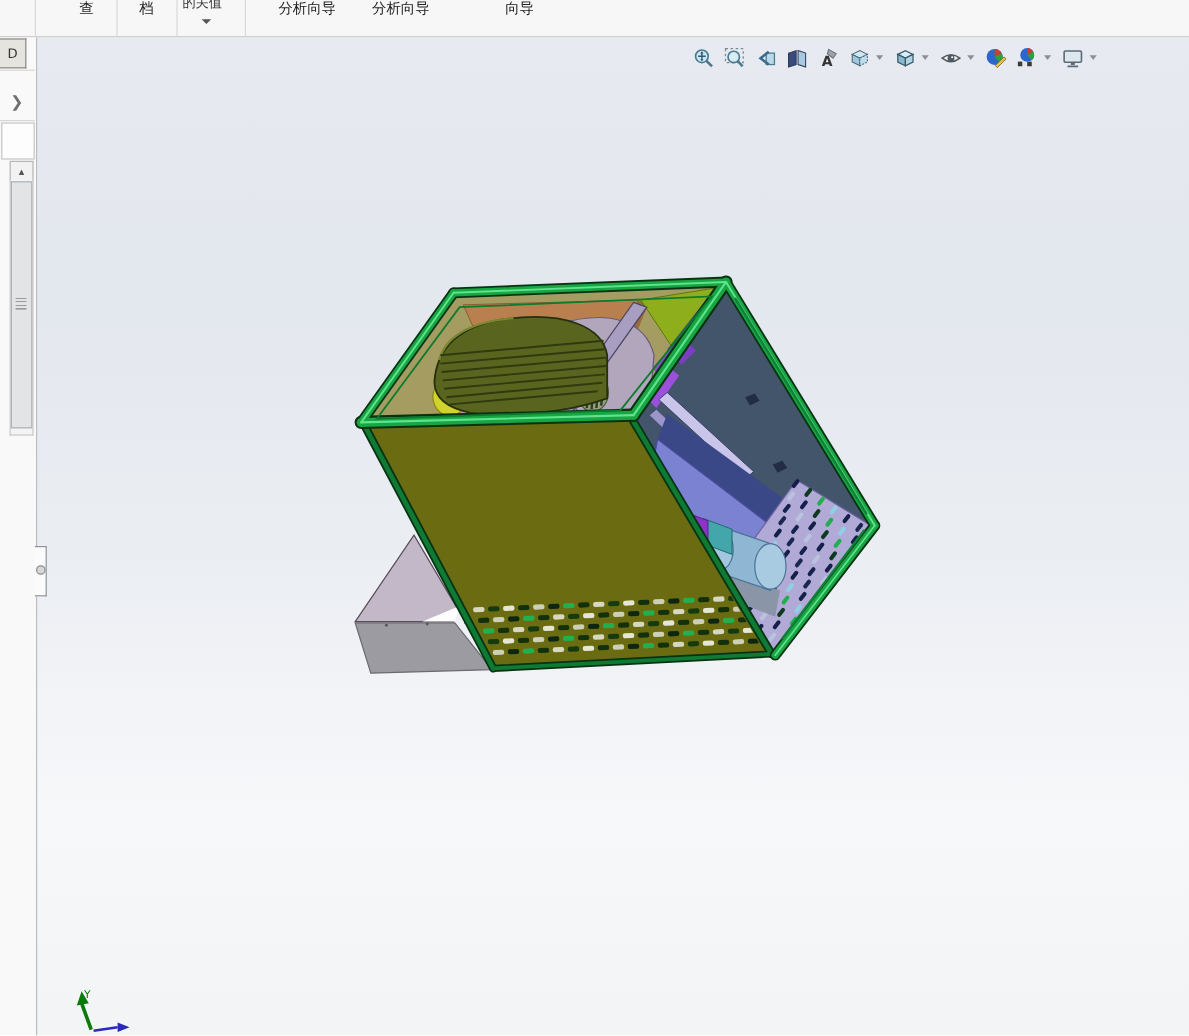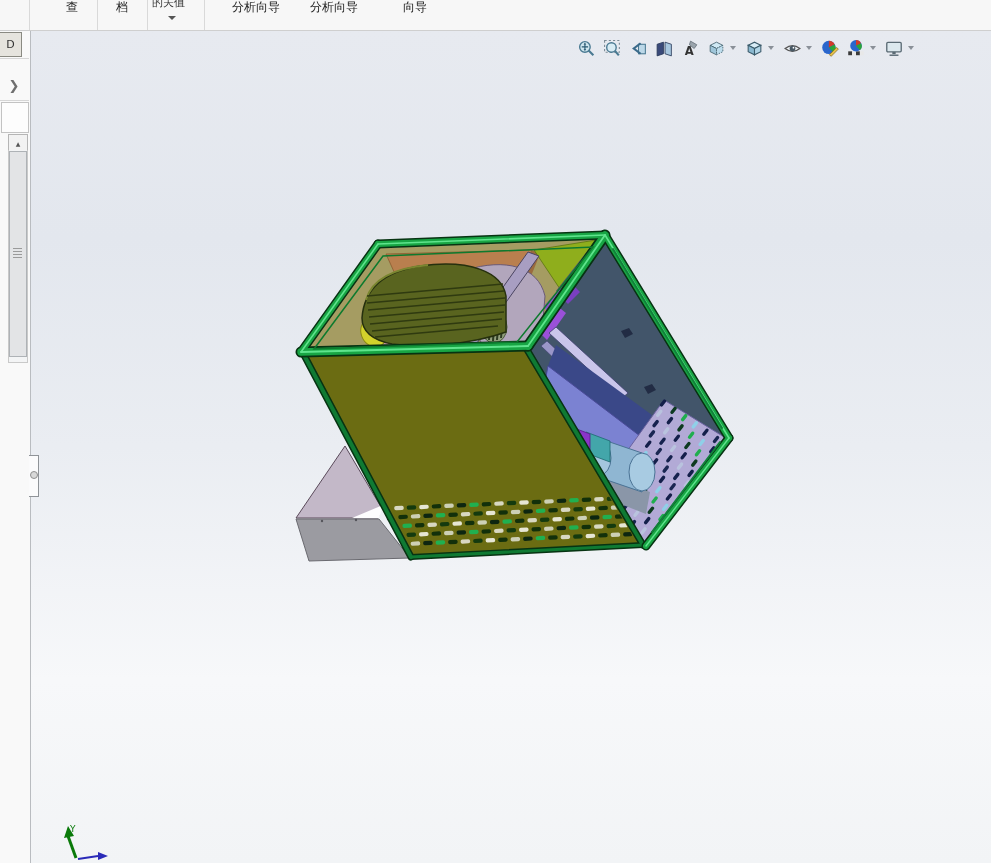--- a/index.html
+++ b/index.html
@@ -69,21 +69,21 @@
   <div class="tb-sep" style="left:29px"></div>
   <span class="tb-label" style="left:66px">查</span>
   <span class="tb-label" style="left:116px">档</span>
   <div class="tb-sep" style="left:97px"></div>
   <div class="tb-sep" style="left:147px"></div>
   <span class="tb-label cut" style="left:152px">的关值</span>
   <div class="tb-caret" style="left:168px;top:16px"></div>
   <div class="tb-sep" style="left:204px"></div>
   <span class="tb-label" style="left:232px">分析向导</span>
   <span class="tb-label" style="left:310px">分析向导</span>
-  <span class="tb-label" style="left:403px">向导</span>
+  <span class="tb-label" style="left:421px">向导</span>
 </div>
 
 <div class="viewport"></div>
 
 <svg class="model-svg" viewBox="0 0 991 863">
   <defs>
     <clipPath id="frontClip">
         <polygon points="310,357 522,350 637,543 414,554"></polygon>
       </clipPath>
     <clipPath id="sideClip">

